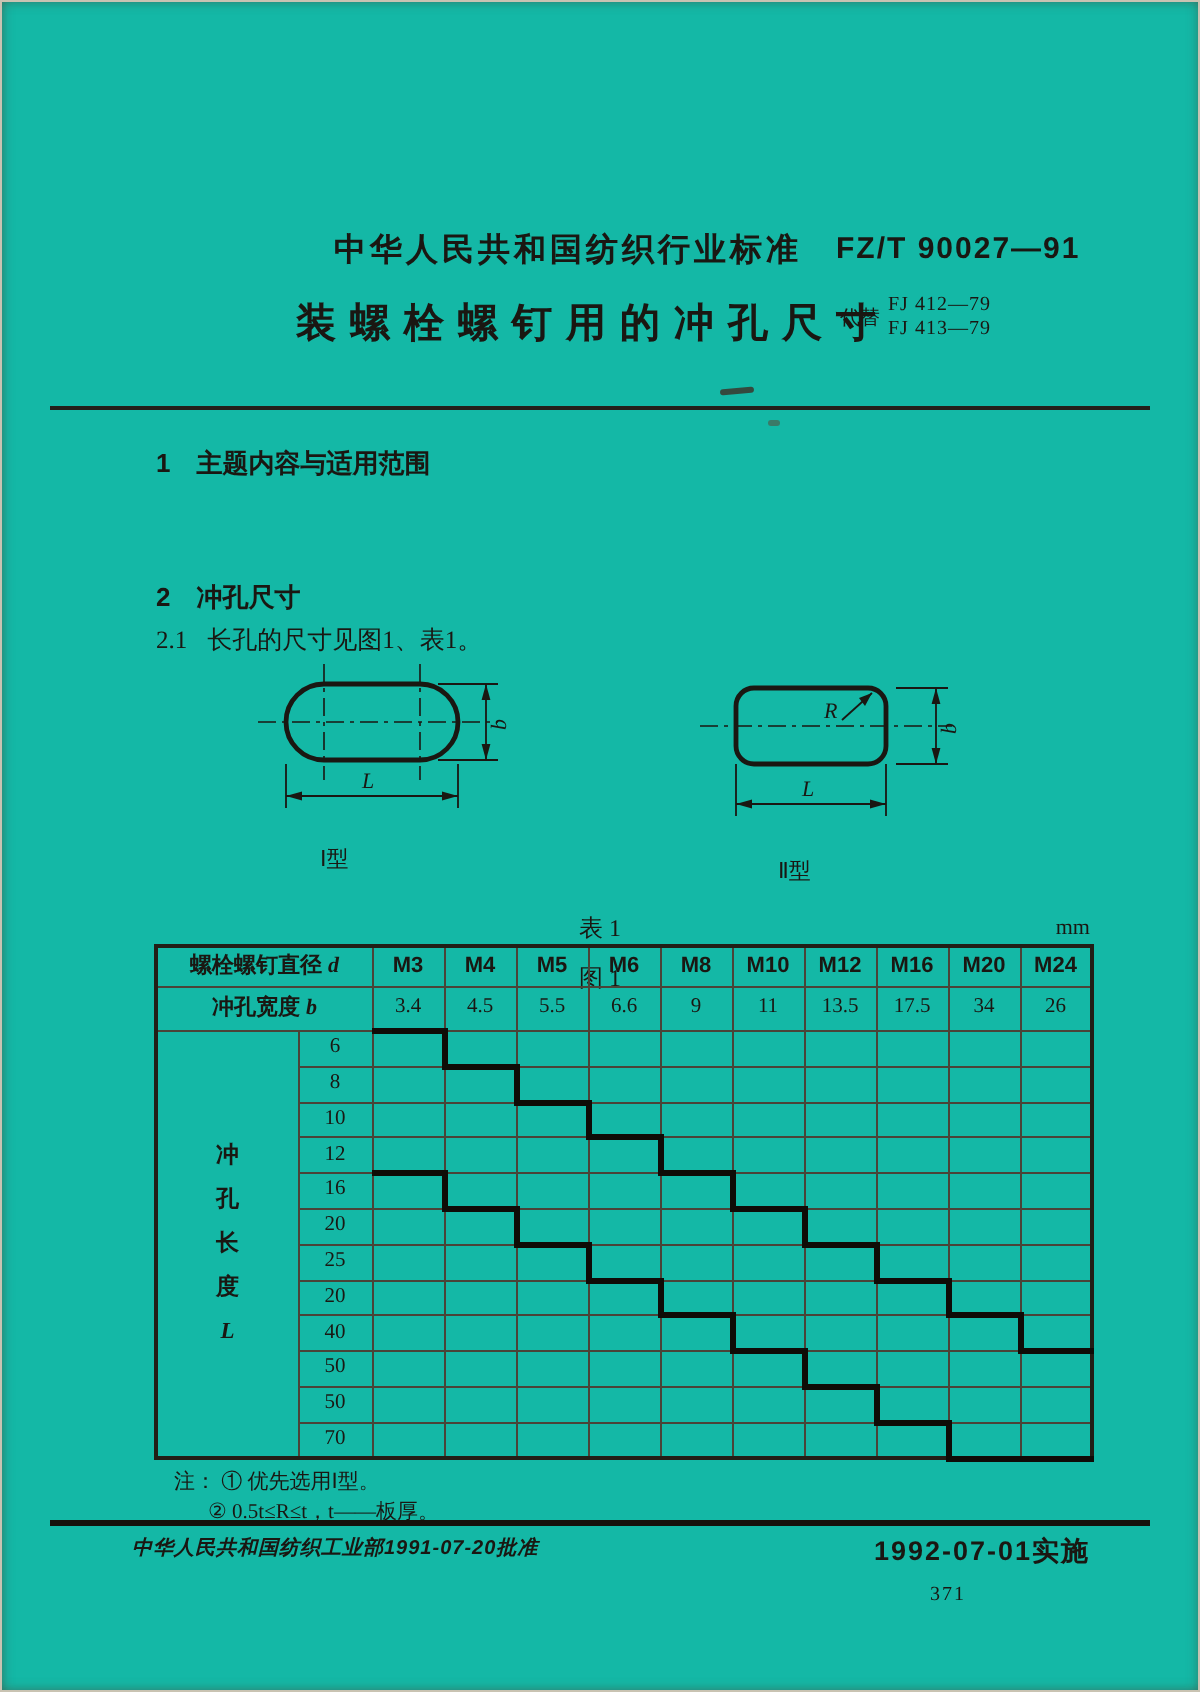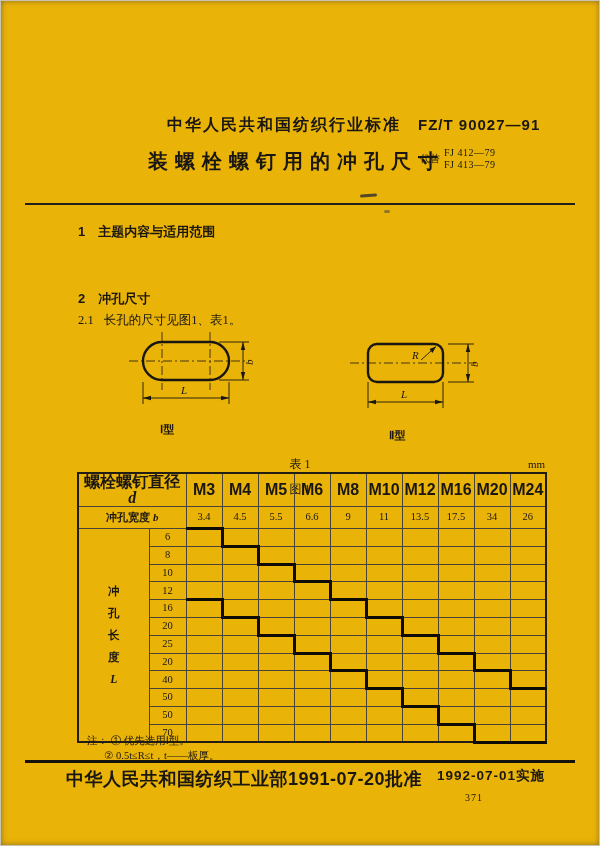--- a/index.html
+++ b/index.html
@@ -1,18 +1,18 @@
 <!DOCTYPE html>
 <html><head>
 <meta charset="utf-8">
 <style>
   html,body{margin:0;padding:0;background:#e8e4d8;}
   .page{
     position:relative;width:600px;height:846px;overflow:hidden;
-    background:#eab308;color:#1a1712;
+    background:#14b8a6;color:#1a1712;
     font-family:"Liberation Serif",serif;
     box-shadow: inset 0 0 0 1px #c9c3b2,
                 inset 4px 0 6px -3px rgba(80,74,58,.55),
                 inset -4px 0 6px -3px rgba(80,74,58,.4),
                 inset 0 4px 6px -3px rgba(80,74,58,.45),
                 inset 0 -4px 6px -3px rgba(80,74,58,.45);
   }
   .abs{position:absolute;}
   .org-title{left:167px;top:115px;font-family:"Liberation Sans",sans-serif;
     font-weight:bold;font-size:16px;letter-spacing:2px;}
@@ -31,51 +31,51 @@
   .heading{font-family:"Liberation Sans",sans-serif;font-weight:bold;font-size:13px;}
   .heading .num{margin-right:13px;}
   .h1{left:78px;top:223px;}
   .p1{left:98px;top:248px;font-size:12.5px;}
   .p2{left:98px;top:266px;font-size:12.5px;}
   .h2{left:78px;top:290px;}
   .h21{left:78px;top:312px;font-size:12.5px;}
   .h21 .num{margin-right:10px;}
   .fig{left:0;top:0;}
   .fig svg{display:block;}
-  .fig-label{font-family:"Liberation Sans",sans-serif;font-weight:bold;font-size:11px;}
+  .fig-label{font-family:"Liberation Sans",sans-serif;font-weight:normal;font-size:11px;}
   .figlab1{left:160px;top:422px;}
   .figlab2{left:389px;top:428px;}
   .figcap{left:270px;width:60px;text-align:center;font-size:12px;}
   .cap-fig{top:441px;margin-top:40px;}
   .cap-tab{top:456px;}
   .unit{left:505px;top:458px;width:40px;text-align:right;font-size:11px;}
   
   .tblwrap{left:77px;top:472px;}
   table{border-collapse:collapse;table-layout:fixed;width:468px;}
   col.c-rot{width:71px;} col.c-val{width:37px;} col.c-d{width:36px;}
   th,td{border:1px solid #4a4438;padding:0;text-align:center;vertical-align:middle;
     font-weight:normal;line-height:1;overflow:hidden;}
   table{border:2px solid #221e16;}
   thead tr:first-child th{height:19px;font-family:"Liberation Sans",sans-serif;
-    font-weight:bold;font-size:16px;margin-left:13px;}
+    font-weight:bold;font-size:11px;margin-left:13px;}
   thead tr:last-child th, thead tr:last-child td{height:20px;font-size:10.5px;margin-left:40px;}
   thead tr:last-child th{font-family:"Liberation Sans",sans-serif;font-weight:bold;font-size:11px;}
   thead tr:last-child{border-bottom:1.5px solid #221e16;}
   tbody tr{height:17.8px;}
   tbody td{font-size:10.5px;}
   .vlabel{font-family:"Liberation Sans",sans-serif;font-size:11.5px;font-weight:bold;}
   .vlabel span{display:block;line-height:22px;}
   .vlabel .var{font-family:"Liberation Serif",serif;font-style:italic;font-weight:bold;}
   .varit{font-style:italic;font-family:"Liberation Serif",serif;}
   
   .note1{left:87px;top:734px;font-size:10.5px;}
   .note2{left:104px;top:749px;font-size:10.5px;}
   .rule2{left:25px;top:760px;width:550px;height:3px;background:#16130d;}
   .f-app{left:66px;top:767px;font-family:"Liberation Sans",sans-serif;
-    font-weight:bold;font-size:18px;letter-spacing:.5px;}
+    font-weight:bold;font-size:10px;letter-spacing:.5px;font-style:italic;}
   .f-eff{left:380px;top:767px;width:165px;text-align:right;
     font-family:"Liberation Sans",sans-serif;font-weight:bold;font-size:13.5px;letter-spacing:1px;}
   .pgnum{left:465px;top:792px;font-size:10px;letter-spacing:1px;}
   .dimtxt{font-style:italic;font-family:"Liberation Serif",serif;font-size:11px;fill:#1a1712;}
   .cad{stroke:#1a1712;fill:none;}
 </style>
 </head>
 <body>
 
 <div class="page">

